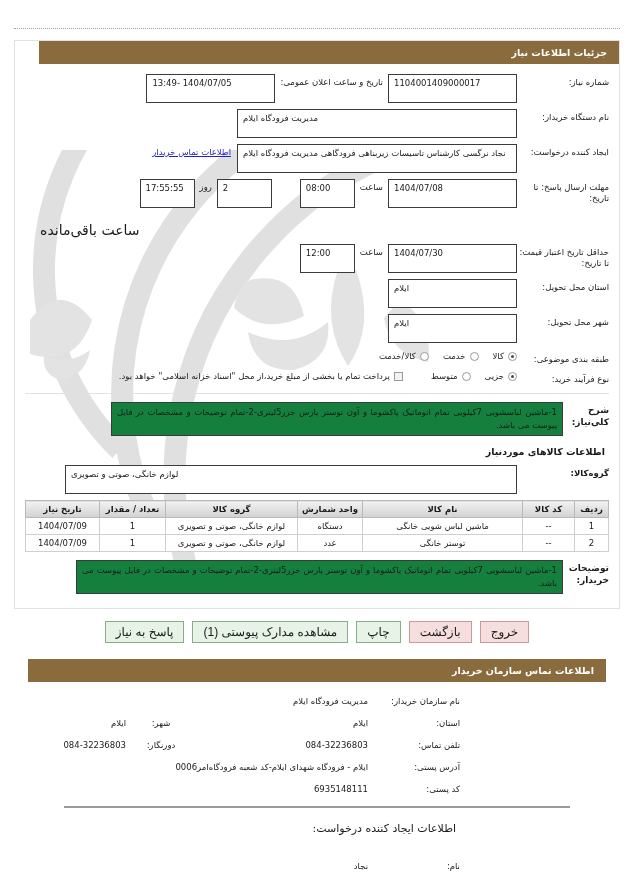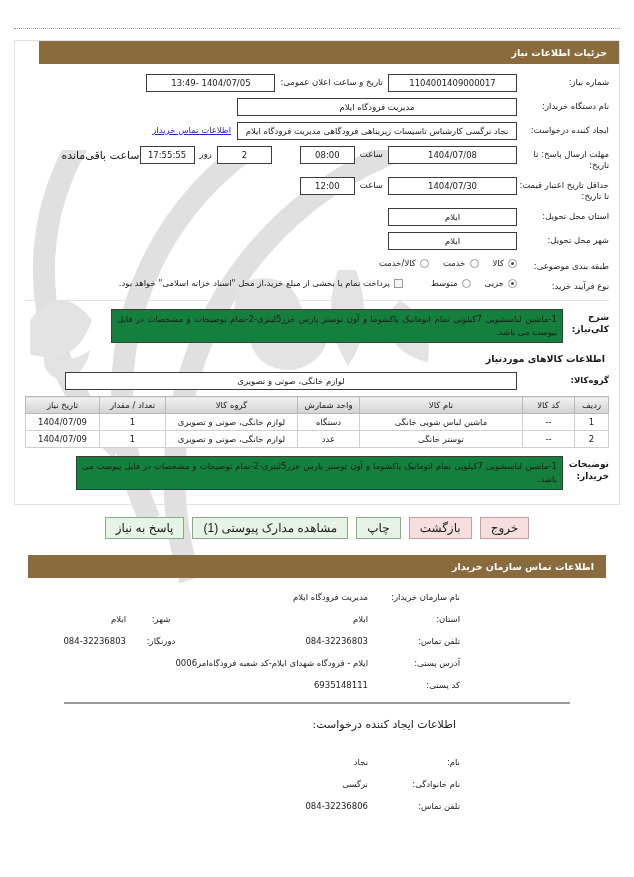--- a/index.html
+++ b/index.html
@@ -76,37 +76,38 @@
     flex: 0 0 92px;
     text-align: right;
     font-size: 8.5px;
     line-height: 11px;
     padding-top: 3px;
     color: #1a1a1a;
   }
   .fld {
     border: 1px solid #3b3b3b;
     background: #ffffff;
-    height: 18px;
+    height: 29px;
     line-height: 16px;
     padding: 0 5px;
     font-size: 8.5px;
-    text-align: center;
+    text-align: left;
     overflow: hidden;
     white-space: nowrap;
   }
   .mini-lbl {
     font-size: 8.5px;
     padding: 3px 5px 0 5px;
     white-space: nowrap;
   }
   .plain {
-    font-size: 11px;
+    font-size: 14px;
     padding-top: 3px;
     white-space: nowrap;
+    margin-top: 40px;
   }
   .link {
     color: #2222cc;
     text-decoration: underline;
     font-size: 8.5px;
     white-space: nowrap;
     padding: 3px 6px 0 0;
     cursor: pointer;
   }
 
@@ -158,21 +159,21 @@
   }
 
   
   table.goods {
     width: 100%; border-collapse: collapse;
     font-size: 8.5px; background:#fff;
   }
   table.goods th {
     background: linear-gradient(to bottom,#f2f2f2 0%,#e2e2e2 50%,#d2d2d2 100%);
     border: 1px solid #b9b9b9;
-    font-weight: normal; padding: 3px 4px; text-align:center;
+    font-weight: bold; padding: 3px 4px; text-align:center;
     color:#1a1a1a; white-space:nowrap;
   }
   table.goods td {
     border: 1px solid #cfcfcf;
     padding: 3px 5px; text-align:center; background:#fff;
   }
   td.r { text-align:right; }
 
   
   .btns { display:flex; justify-content:center; gap:8px; margin: 12px 0 4px 0; }

